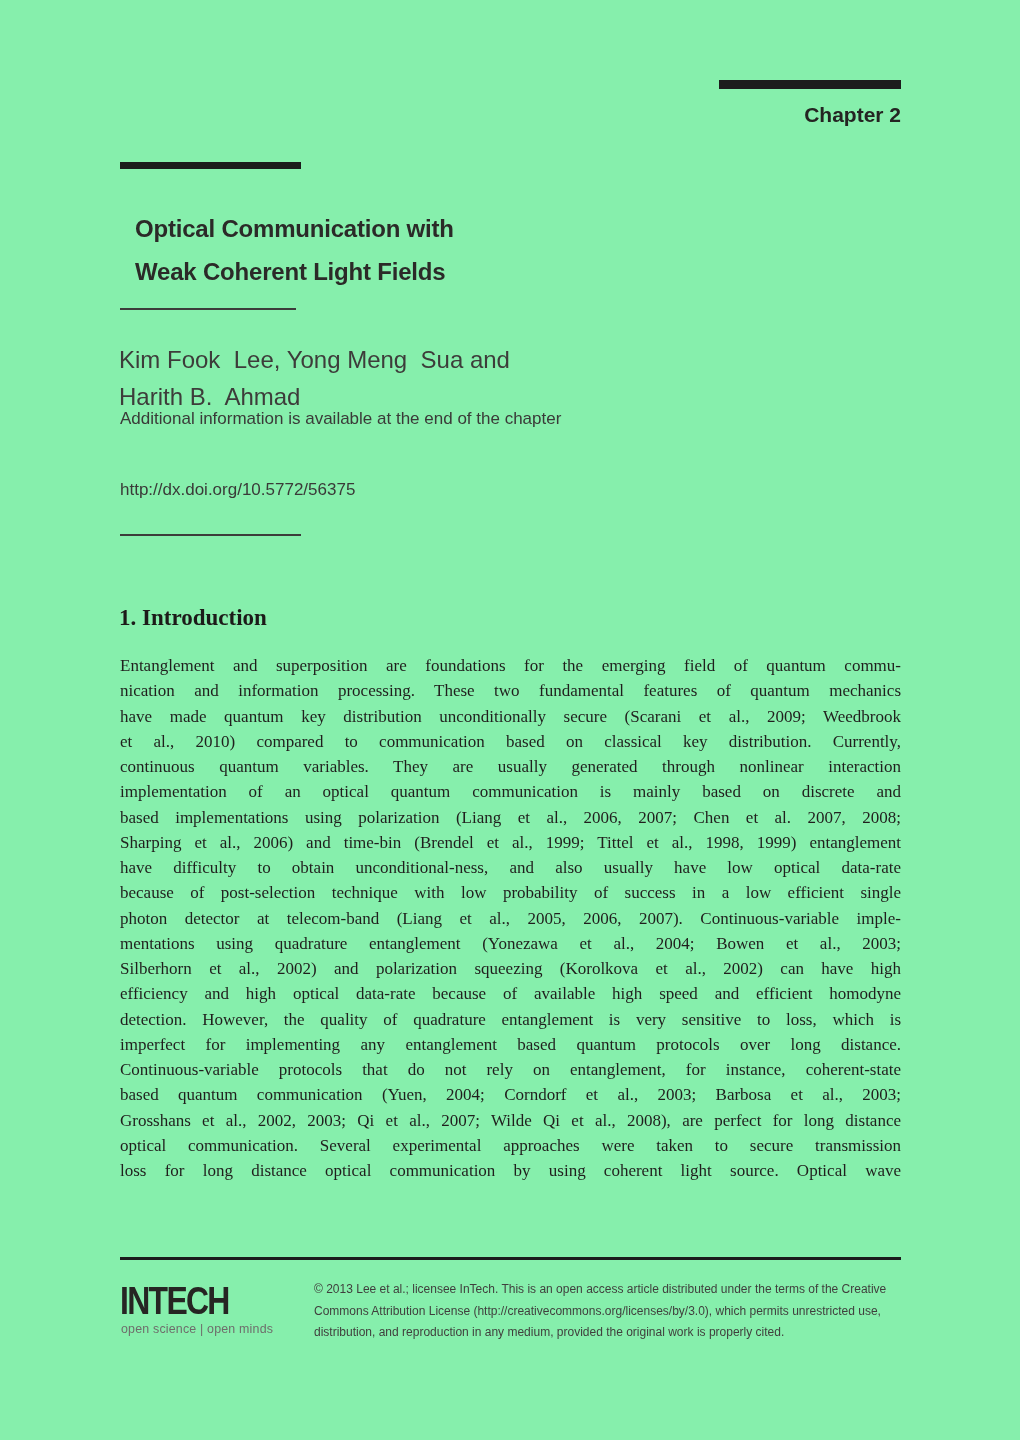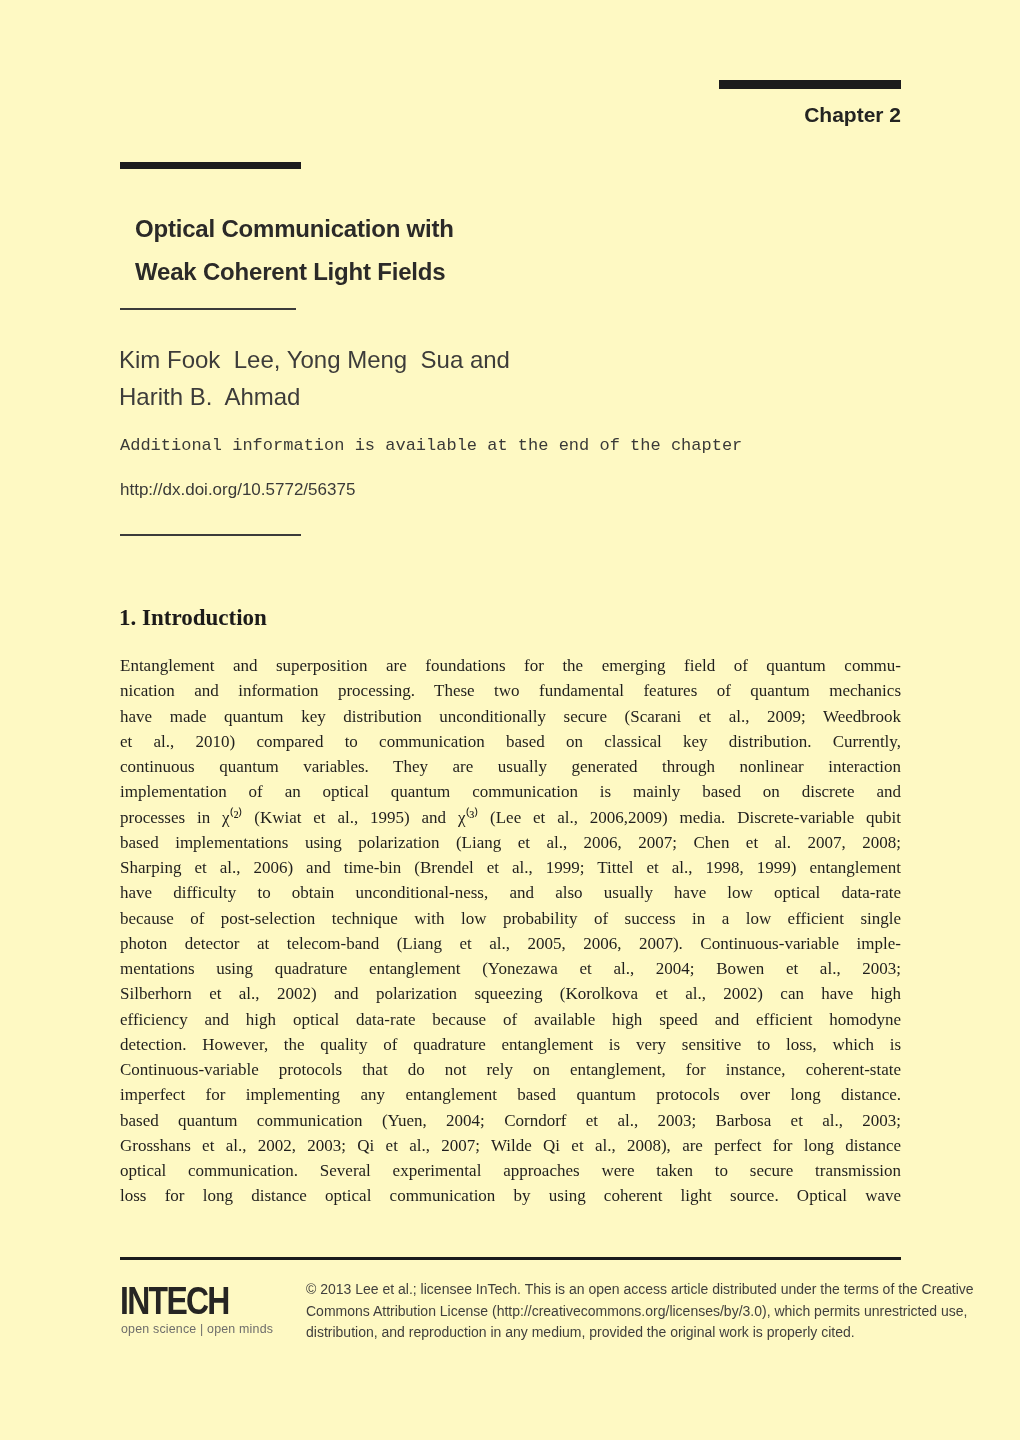--- a/index.html
+++ b/index.html
@@ -1,20 +1,20 @@
 <!DOCTYPE html>
 <html><head>
 <meta charset="utf-8">
 <style>
   html, body { margin: 0; padding: 0; background: #ffffff; }
   .page {
     position: relative;
     width: 1020px;
     height: 1440px;
-    background: #fef9c3;
+    background: #86efac;
     overflow: hidden;
     font-family: "Liberation Sans", sans-serif;
     color: #1e1d1b;
   }
 
   
   .chapter-bar {
     position: absolute;
     left: 719px; top: 80px;
     width: 182px; height: 9px;
@@ -62,24 +62,23 @@
     position: absolute;
     left: 119px; top: 341px;
     font-size: 24px;
     line-height: 37px;
     font-weight: 400;
     color: #3d3c3a;
     white-space: pre-wrap;
   }
   .additional {
     position: absolute;
-    left: 120px; top: 436px;
+    left: 120px; top: 409px;
     font-size: 17px;
     color: #3a3a38;
-    font-family: Liberation Mono, monospace;
   }
   .doi {
     position: absolute;
     left: 120px; top: 480px;
     font-size: 17px;
     color: #3a3a38;
   }
 
   
   .section-heading {
@@ -127,23 +126,23 @@
     position: absolute;
     left: 121px; top: 1321px;
     font-size: 13.5px;
     color: #6e6d6b;
     letter-spacing: 0.2px;
     transform: scaleX(0.92);
     transform-origin: left top;
   }
   .license {
     position: absolute;
-    left: 306px; top: 1279px;
+    left: 314px; top: 1279px;
     width: 600px;
-    font-size: 14px;
+    font-size: 12px;
     color: #403f3d;
   }
   .license .line {
     line-height: 21.5px;
     white-space: nowrap;
   }
 </style>
 </head>
 <body>
 
@@ -168,32 +167,31 @@
 
   <h2 class="section-heading">1. Introduction</h2>
 
   <div class="body-text">
       <div class="line">Entanglement and superposition are foundations for the emerging field of quantum commu-</div>
       <div class="line">nication and information processing. These two fundamental features of quantum mechanics</div>
       <div class="line">have made quantum key distribution unconditionally secure (Scarani et al., 2009; Weedbrook</div>
       <div class="line">et al., 2010) compared to communication based on classical key distribution. Currently,</div>
       <div class="line">continuous quantum variables. They are usually generated through nonlinear interaction</div>
       <div class="line">implementation of an optical quantum communication is mainly based on discrete and</div>
-      <div class="line">processes in χ⁽²⁾ (Kwiat et al., 1995) and χ⁽³⁾ (Lee et al., 2006,2009) media. Discrete-variable qubit</div>
       <div class="line">based implementations using polarization (Liang et al., 2006, 2007; Chen et al. 2007, 2008;</div>
       <div class="line">Sharping et al., 2006) and time-bin (Brendel et al., 1999; Tittel et al., 1998, 1999) entanglement</div>
       <div class="line">have difficulty to obtain unconditional-ness, and also usually have low optical data-rate</div>
       <div class="line">because of post-selection technique with low probability of success in a low efficient single</div>
       <div class="line">photon detector at telecom-band (Liang et al., 2005, 2006, 2007). Continuous-variable imple-</div>
       <div class="line">mentations using quadrature entanglement (Yonezawa et al., 2004; Bowen et al., 2003;</div>
       <div class="line">Silberhorn et al., 2002) and polarization squeezing (Korolkova et al., 2002) can have high</div>
       <div class="line">efficiency and high optical data-rate because of available high speed and efficient homodyne</div>
       <div class="line">detection. However, the quality of quadrature entanglement is very sensitive to loss, which is</div>
+      <div class="line">imperfect for implementing any entanglement based quantum protocols over long distance.</div>
       <div class="line">Continuous-variable protocols that do not rely on entanglement, for instance, coherent-state</div>
-      <div class="line">imperfect for implementing any entanglement based quantum protocols over long distance.</div>
       <div class="line">based quantum communication (Yuen, 2004; Corndorf et al., 2003; Barbosa et al., 2003;</div>
       <div class="line">Grosshans et al., 2002, 2003; Qi et al., 2007; Wilde Qi et al., 2008), are perfect for long distance</div>
       <div class="line">optical communication. Several experimental approaches were taken to secure transmission</div>
       <div class="line last-line">loss for long distance optical communication by using coherent light source. Optical wave</div>
     </div>
 
   <div class="footer-rule"></div>
 
   <div class="logo-text">INTECH</div>
   <div class="logo-tagline">open science | open minds</div>

